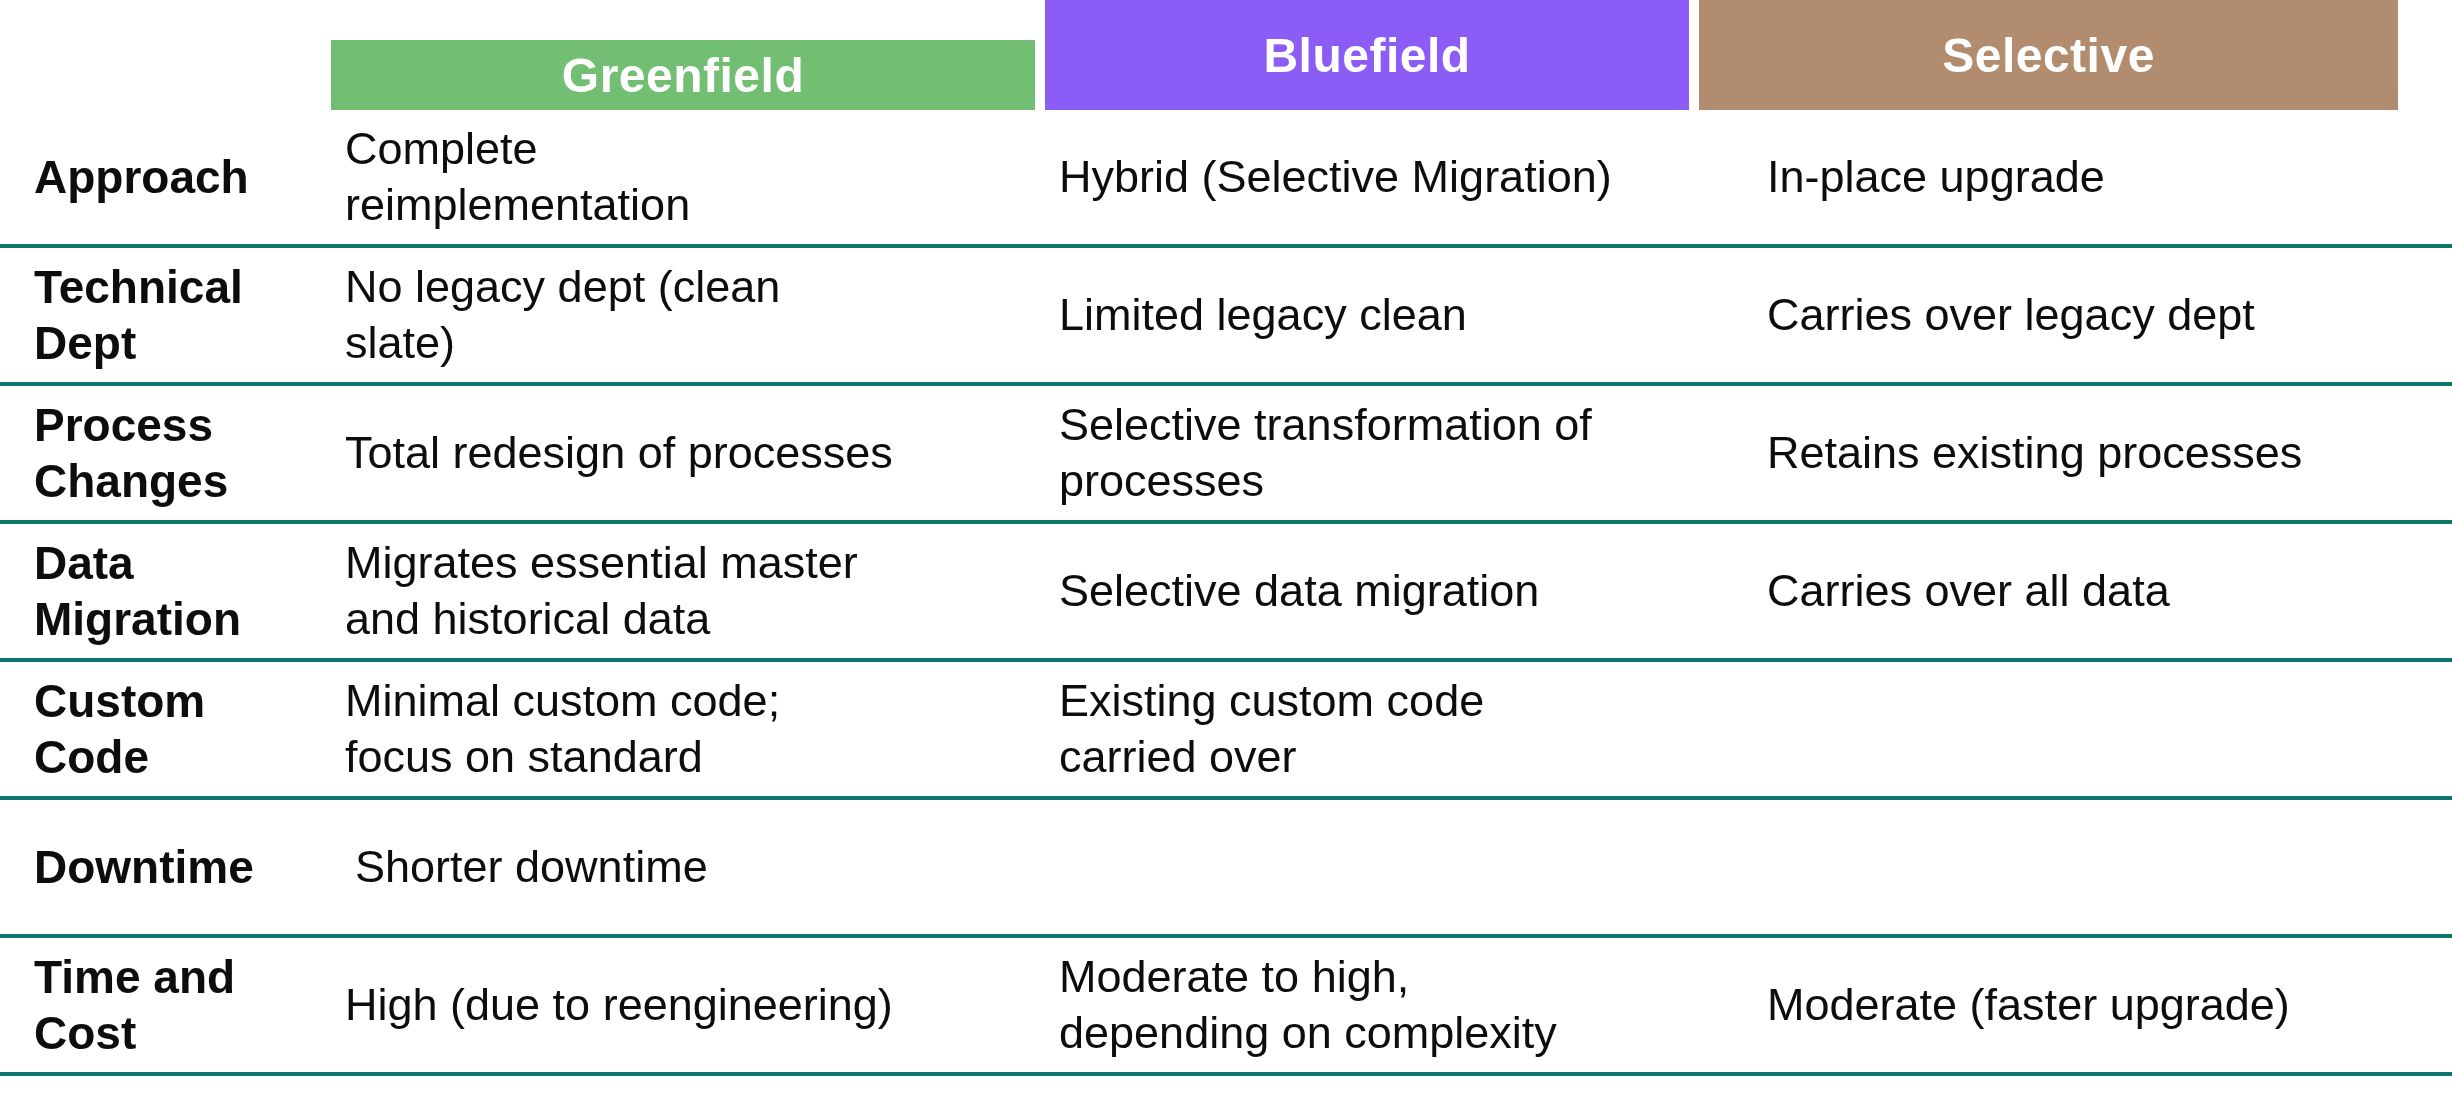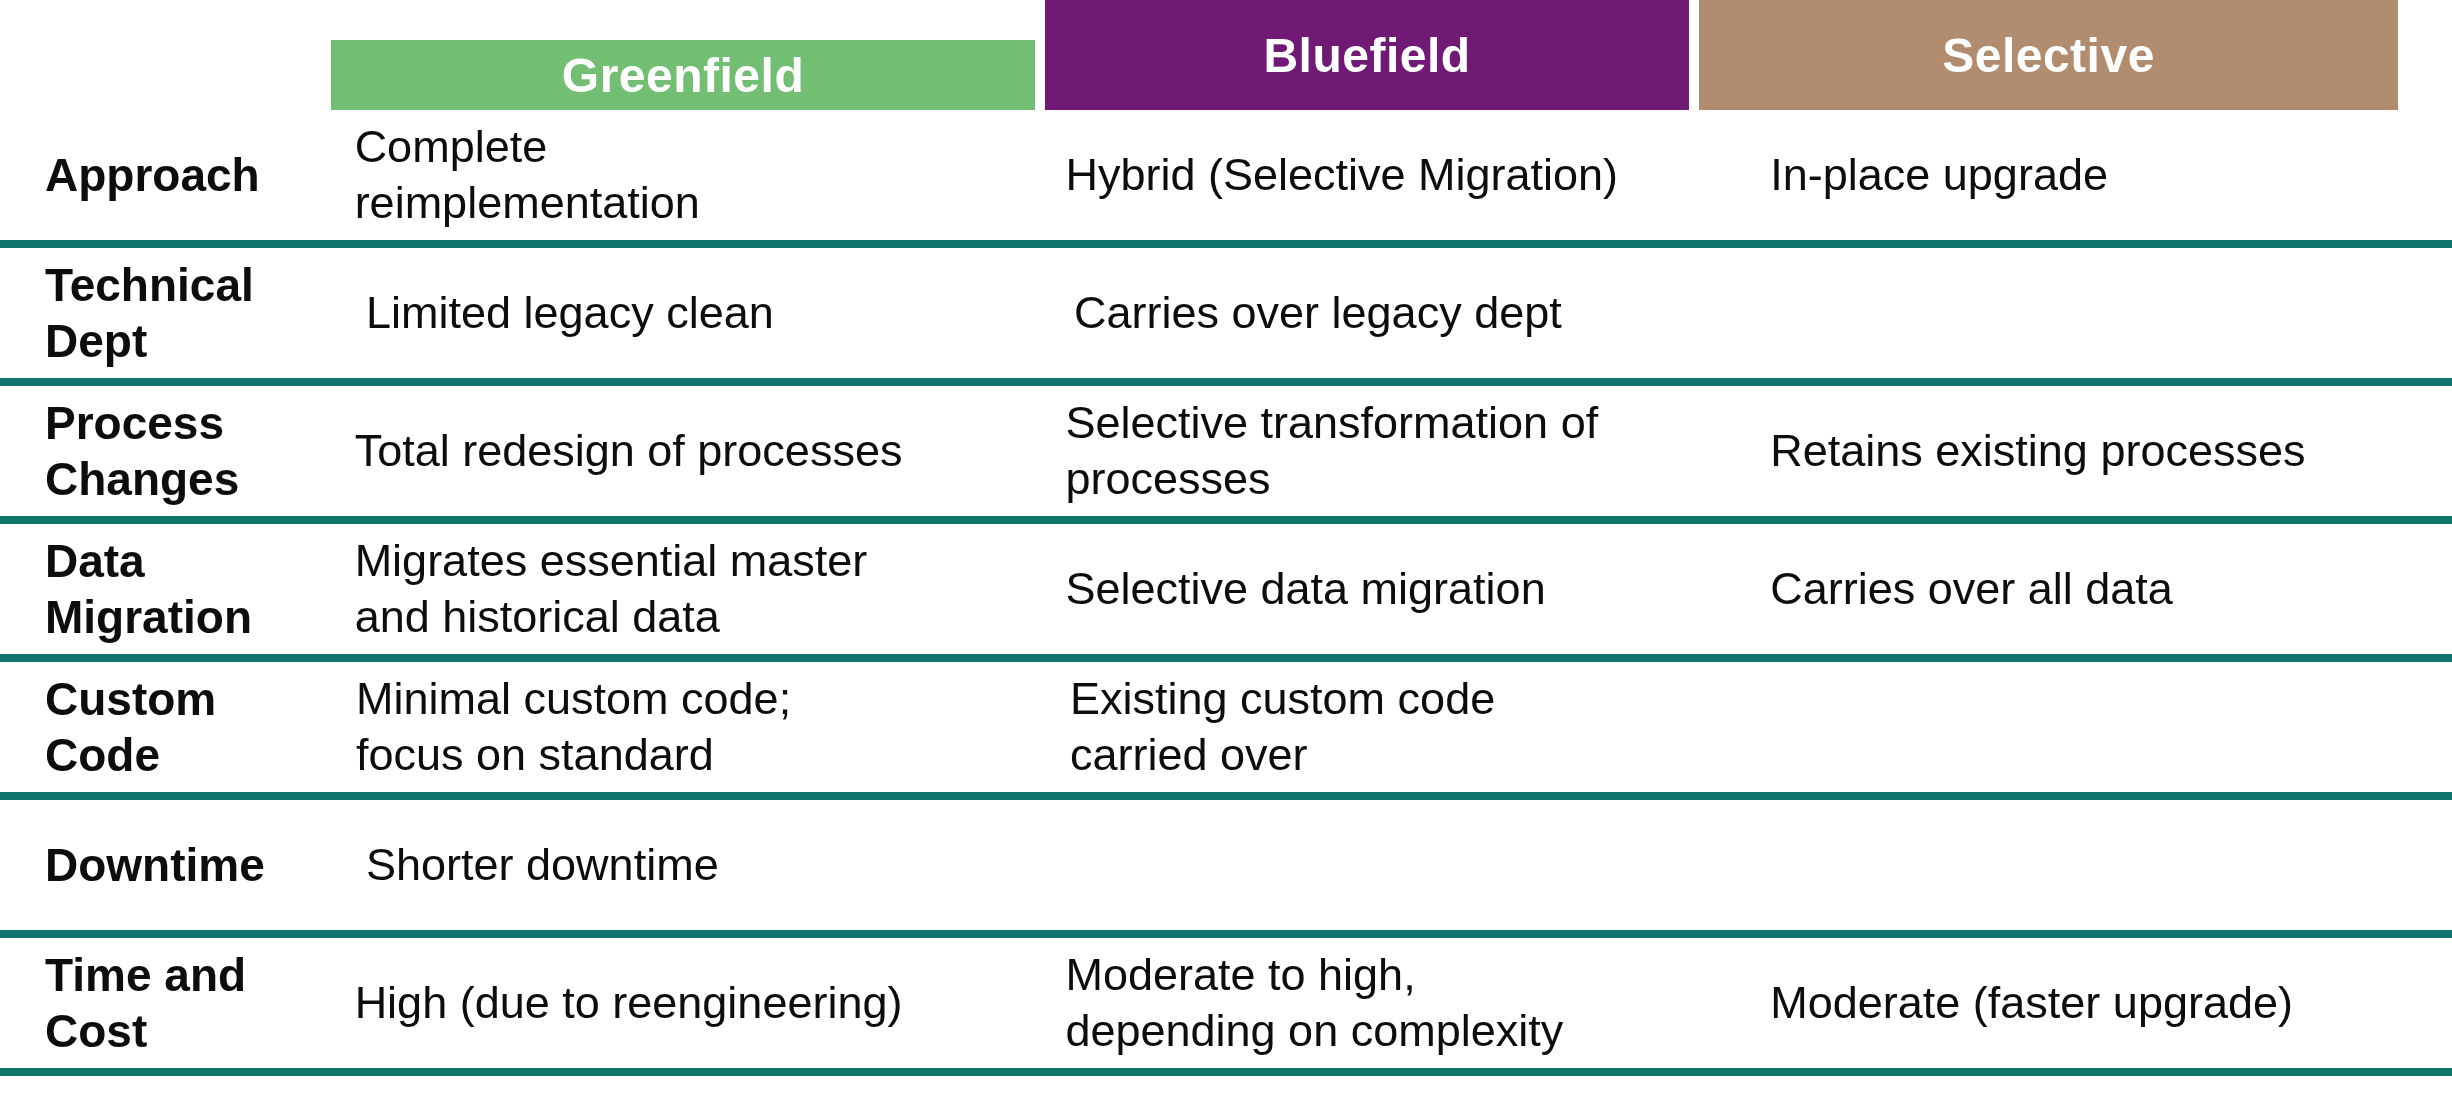--- a/index.html
+++ b/index.html
@@ -30,22 +30,21 @@
     font-size: 48px;
     letter-spacing: 0.5px;
   }
   .hdr-green { width: 704px; margin-top: 40px; }
   .hdr-gap { width: 10px; background: #ffffff; }
   .row {
     box-sizing: border-box;
     display: flex;
     align-items: center;
     height: 138px;
-    border-bottom: 8px solid #0f766e;
-    padding-left: 11px;
+    border-bottom: 4px solid #0f766e;
   }
   .cell {
     box-sizing: border-box;
     white-space: pre-line;
     font-size: 45px;
     line-height: 1.24;
   }
   .c-label {
     width: 331px;
     padding-left: 34px;
@@ -60,36 +59,38 @@
 </style>
 </head>
 <body>
 
 <div class="table">
 
   <div class="hdr-row">
     <div class="hdr-spacer"></div>
     <div class="hdr-cell hdr-green" style="background-color: rgb(114, 190, 115);">Greenfield</div>
     <div class="hdr-gap"></div>
-    <div class="hdr-cell" style="width: 644px; background-color: #701a75;">Bluefield</div>
+    <div class="hdr-cell" style="width: 644px; background-color: #8b5cf6;">Bluefield</div>
     <div class="hdr-gap"></div>
     <div class="hdr-cell" style="width: 699px; background-color: rgb(178, 140, 110);">Selective</div>
   </div>
 
   <div class="row">
     <div class="cell c-label">Approach</div>
     <div class="cell c-green">Complete
 reimplementation</div>
     <div class="cell c-blue">Hybrid (Selective Migration)</div>
     <div class="cell c-brown">In-place upgrade</div>
   </div>
 
   <div class="row">
     <div class="cell c-label">Technical
 Dept</div>
+    <div class="cell c-green">No legacy dept (clean
+slate)</div>
     <div class="cell c-blue">Limited legacy clean</div>
     <div class="cell c-brown">Carries over legacy dept</div>
   </div>
 
   <div class="row">
     <div class="cell c-label">Process
 Changes</div>
     <div class="cell c-green">Total redesign of processes</div>
     <div class="cell c-blue">Selective transformation of
 processes</div>

